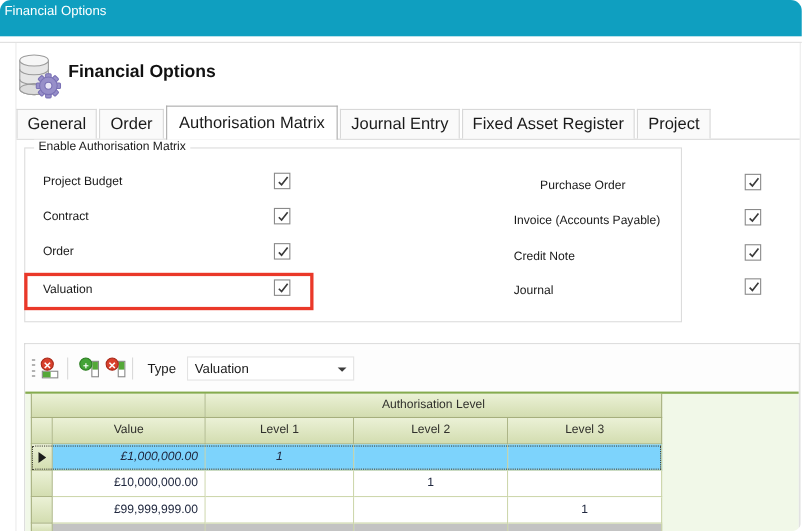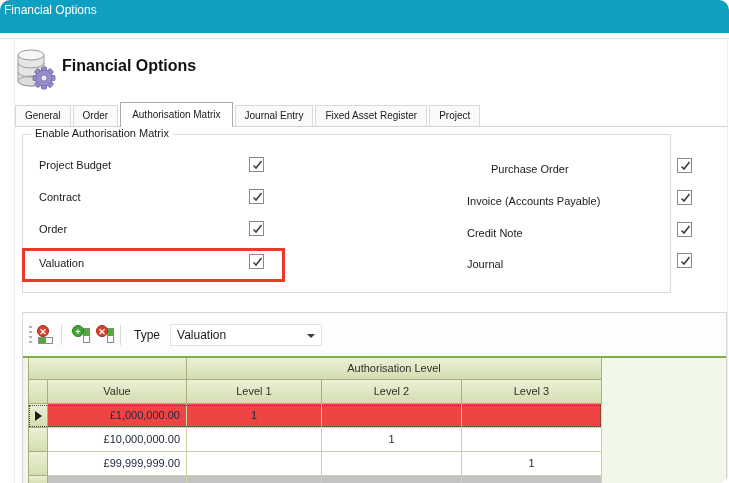--- a/index.html
+++ b/index.html
@@ -13,26 +13,26 @@
   .titlebar span { display:block; padding:3px 0 0 4px; font-size:12px; color:#ffffff; }
   .hairline { position:absolute; left:0; top:38px; width:729px; height:1px; background:#dedede; }
   .side-line { position:absolute; top:39px; bottom:0; width:1px; background:#ececec; }
   .side-left { left:14px; } .side-right { left:727px; }
   
   .app-icon { position:absolute; left:14px; top:43px; }
   .page-title { position:absolute; left:62px; top:57px; font-size:16px; font-weight:bold; color:#111111; }
   
   .tabstrip { position:absolute; left:15px; top:100px; width:712px; height:27px;
     border-bottom:1px solid #d2d2d2; display:flex; align-items:flex-end; }
-  .tab { font-size:10px; background:#fafafa; border:1px solid #d8d8d8; border-bottom:none;
+  .tab { font-size:15px; background:#fafafa; border:1px solid #d8d8d8; border-bottom:none;
     padding:4px 9px 5px; margin-right:2px; white-space:nowrap; cursor:default; }
   .tab.active { background:#ffffff; border:1px solid #ababab; border-bottom:none;
     padding:6px 11px 7px; margin-bottom:-1px; position:relative; z-index:2; }
   
-  .groupbox { position:absolute; left:22px; top:134px; width:649px; height:159px;
+  .groupbox { position:absolute; left:22px; top:134px; width:598px; height:159px;
     border:1px solid #dcdcdc; }
   .groupbox-label { position:absolute; top:-8px; left:8px; background:#ffffff;
     padding:0 4px; font-size:11px; color:#1a1a1a; }
   .opt-label { position:absolute; font-size:11px; color:#1a1a1a; height:18px; line-height:18px; }
   .checkbox { position:absolute; width:15px; height:15px; background:#ffffff;
     border:1px solid #8a8a8a; }
   .checkbox svg { display:block; margin:1px 0 0 1px; }
   
   .hl-rect { position:absolute; left:22px; top:248px; width:263px; height:34px;
     border:3px solid #ea3829; z-index:6; }
@@ -75,21 +75,21 @@
   .g-grouphead { height:22px; line-height:21px; }
   .g-colhead { height:24px; line-height:23px; }
   .g-stub { width:20px; background:linear-gradient(#ebf1d6,#d3ddb0);
     border-right:1px solid #a6af7d; border-bottom:1px solid #a6af7d; border-left:1px solid #a6af7d;
     text-align:center; }
   .g-cell { height:24px; line-height:23px; background:#ffffff;
     border-right:1px solid #c9d3a5; border-bottom:1px solid #c9d3a5; }
   .w-val { width:139px; } .w-l1 { width:135px; } .w-l2 { width:140px; } .w-l3 { width:140px; }
   .g-cell.val { text-align:right; padding-right:6px; }
   .g-cell.lvl { text-align:center; }
-  .g-row.sel .g-cell { background:#ef4444; }
+  .g-row.sel .g-cell { background:#7dd3fc;font-style:italic; }
   .g-row.sel { outline:1px dotted #44443a; outline-offset:-2px; }
   .row-arrow { display:inline-block; margin-top:7px; width:0; height:0;
     border-top:5px solid transparent; border-bottom:5px solid transparent;
     border-left:7px solid #1c1c1c; }
   .g-bottomstrip { display:flex; height:8px; }
   .g-bottomstrip .stub { width:20px; background:linear-gradient(#ebf1d6,#d3ddb0);
     border-left:1px solid #a6af7d; border-right:1px solid #a6af7d; }
   .g-bottomstrip .cell { background:#c3c3c3; border-right:1px solid #cdd6a8; }
 </style>
 </head>

